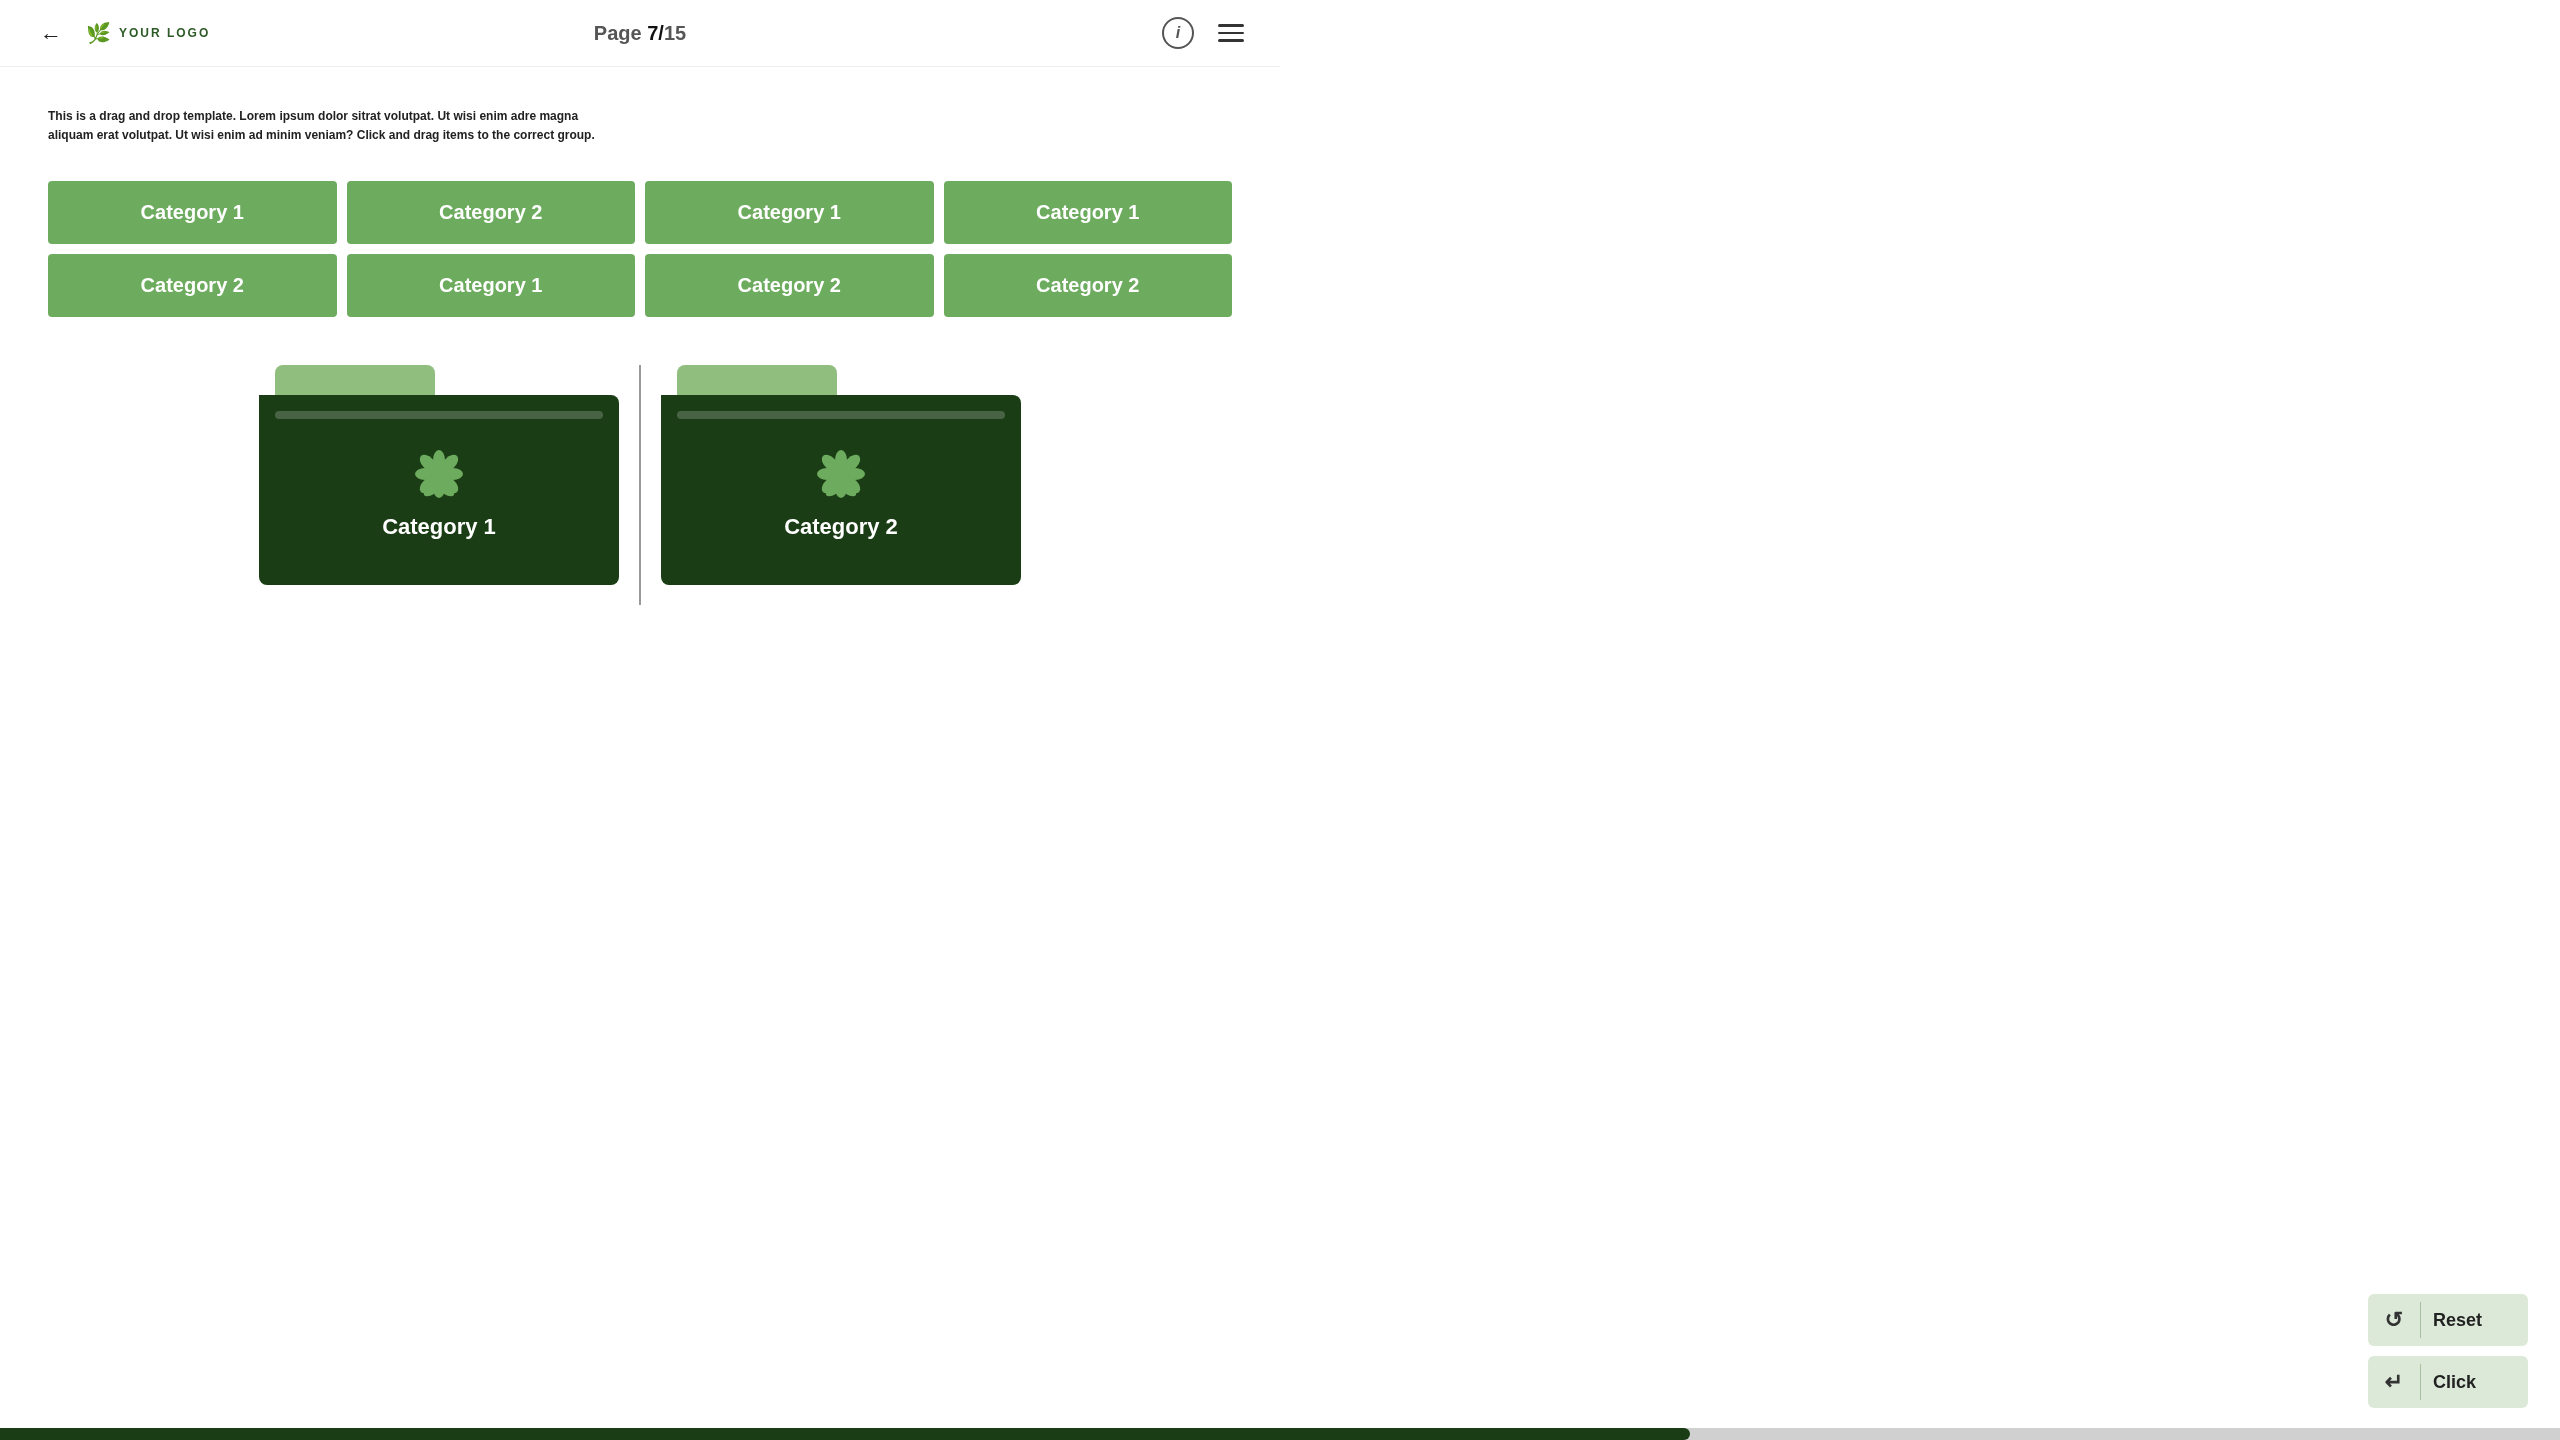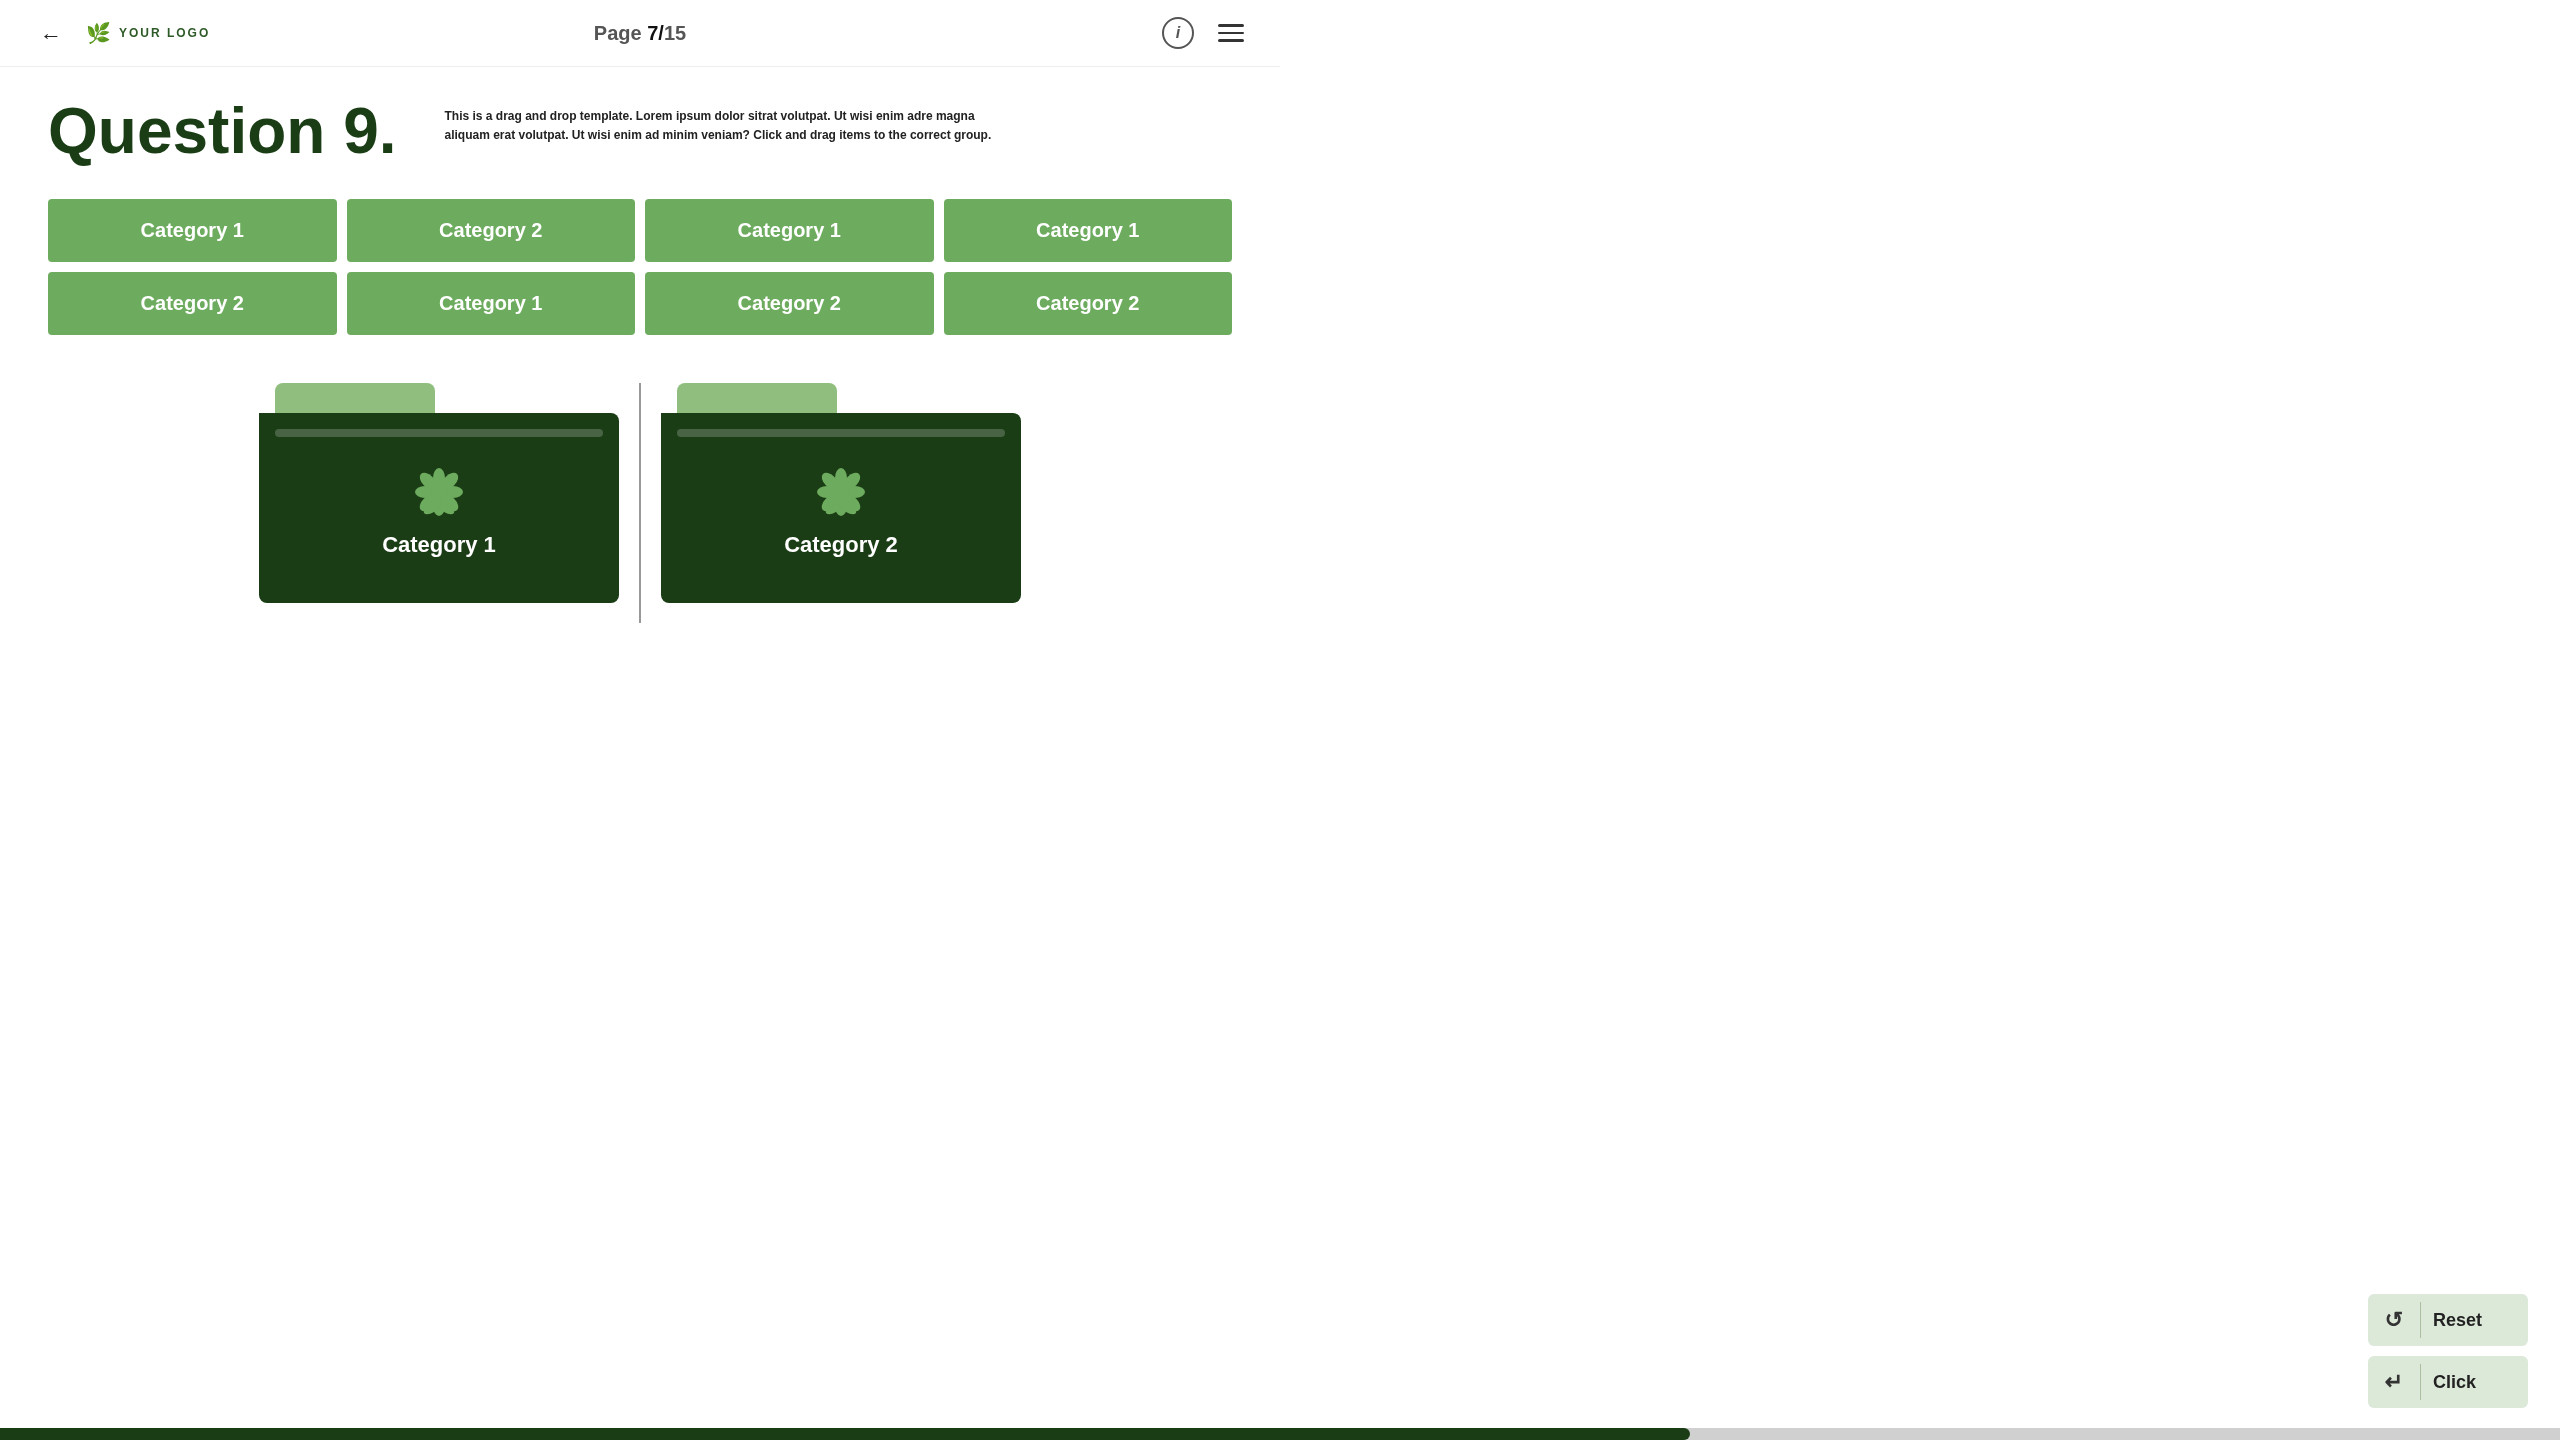--- a/index.html
+++ b/index.html
@@ -289,21 +289,20 @@
       <span></span>
       <span></span>
       <span></span>
     </button>
   </div>
 </div>
 
 <div class="main-content">
 
   <div class="question-row">
-    <div class="question-title">Question 9.</div>
     <div class="question-desc">
       <strong>This is a drag and drop template. Lorem ipsum dolor sitrat volutpat. Ut wisi enim adre magna aliquam erat volutpat. Ut wisi enim ad minim veniam? Click and drag items to the correct group.</strong>
     </div>
   </div>
 
   <div class="items-grid">
     <div class="drag-item" draggable="true">Category 1</div>
     <div class="drag-item" draggable="true">Category 2</div>
     <div class="drag-item" draggable="true">Category 1</div>
     <div class="drag-item" draggable="true">Category 1</div>

